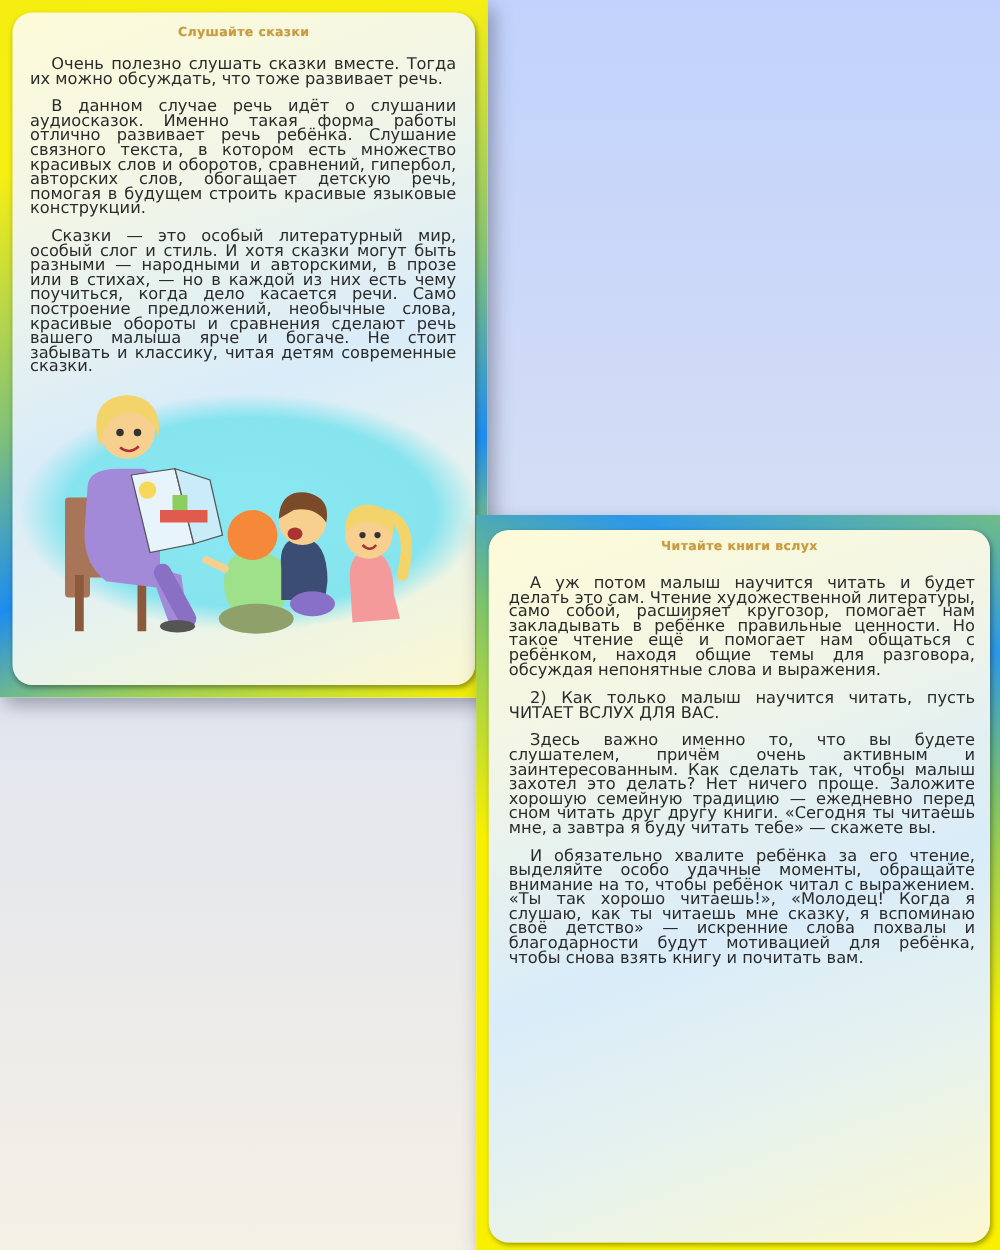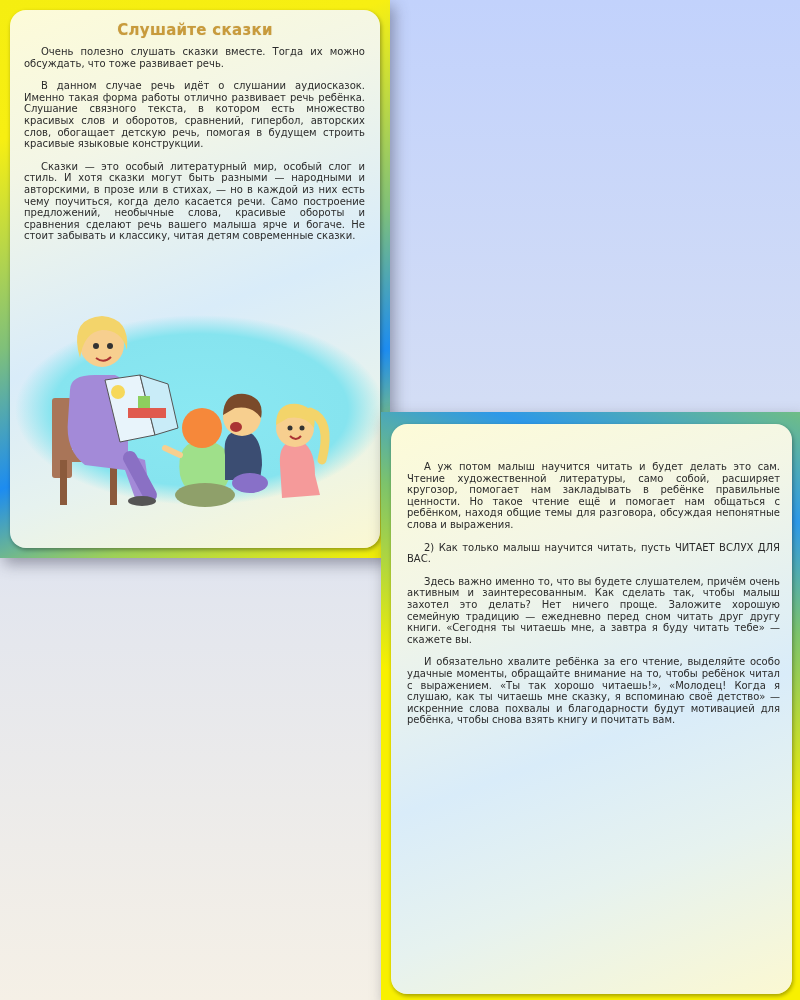--- a/index.html
+++ b/index.html
@@ -22,29 +22,29 @@
   }
   .card-inner {
     position:absolute; border-radius:16px;
     background: linear-gradient(160deg, #fdfbd8 0%, #f3f6e6 25%, #d9ecf9 55%, #e6f2ef 75%, #fbf8d2 100%);
     box-shadow: 1px 2px 4px rgba(0,0,0,0.35);
   }
   .card-left-frame .card-inner { left:10px; top:10px; right:10px; bottom:10px; }
   .card-right-frame .card-inner { left:10px; top:12px; right:8px; bottom:6px; }
 
   .title {
-    text-align:center; color:#c89b3c; font-size:15px;
+    text-align:center; color:#c89b3c; font-size:10px;
     font-weight:bold; letter-spacing:0.3px; margin:0;
     text-shadow: 0 0 1px rgba(160,110,30,0.3);
   }
   .card-left-frame .title { padding-top:11px; }
   .card-right-frame .title { padding-top:8px; }
 
   .body-text p {
-    margin:0 0 11px 0; font-size:10px; line-height:11.6px;
+    margin:0 0 11px 0; font-size:13px; line-height:11.6px;
     color:#2b2b2b; text-align:justify; text-indent:17px;
     font-family: "DejaVu Sans", sans-serif;
   }
   .card-left-frame .body-text { position:absolute; left:14px; right:15px; top:36px; }
   .card-right-frame .body-text { position:absolute; left:16px; right:12px; top:37px; }
   .card-right-frame .body-text p { margin-bottom:11px; }
 
   .illustration { position:absolute; left:0; top:270px; width:370px; height:270px; }
 </style>
 </head>
@@ -117,20 +117,21 @@
         <circle cx="280" cy="148" r="2.5" fill="#333"></circle>
         <circle cx="292" cy="148" r="2.5" fill="#333"></circle>
         <path d="M280,156 Q286,162 291,156" stroke="#a33" stroke-width="2" fill="none"></path>
       </g>
     </svg>
   </div>
 </div>
 
 <div class="card-frame card-right-frame">
   <div class="card-inner">
+    <h2 class="title">Читайте книги вслух</h2>
     <div class="body-text">
       <p>А уж потом малыш научится читать и будет делать это сам. Чтение художественной литературы, само собой, расширяет кругозор, помогает нам закладывать в ребёнке правильные ценности. Но такое чтение ещё и помогает нам общаться с ребёнком, находя общие темы для разговора, обсуждая непонятные слова и выражения.</p>
       <p>2) Как только малыш научится читать, пусть ЧИТАЕТ ВСЛУХ ДЛЯ ВАС.</p>
       <p>Здесь важно именно то, что вы будете слушателем, причём очень активным и заинтересованным. Как сделать так, чтобы малыш захотел это делать? Нет ничего проще. Заложите хорошую семейную традицию — ежедневно перед сном читать друг другу книги. «Сегодня ты читаешь мне, а завтра я буду читать тебе» — скажете вы.</p>
       <p>И обязательно хвалите ребёнка за его чтение, выделяйте особо удачные моменты, обращайте внимание на то, чтобы ребёнок читал с выражением. «Ты так хорошо читаешь!», «Молодец! Когда я слушаю, как ты читаешь мне сказку, я вспоминаю своё детство» — искренние слова похвалы и благодарности будут мотивацией для ребёнка, чтобы снова взять книгу и почитать вам.</p>
     </div>
   </div>
 </div>
 
 </body></html>

